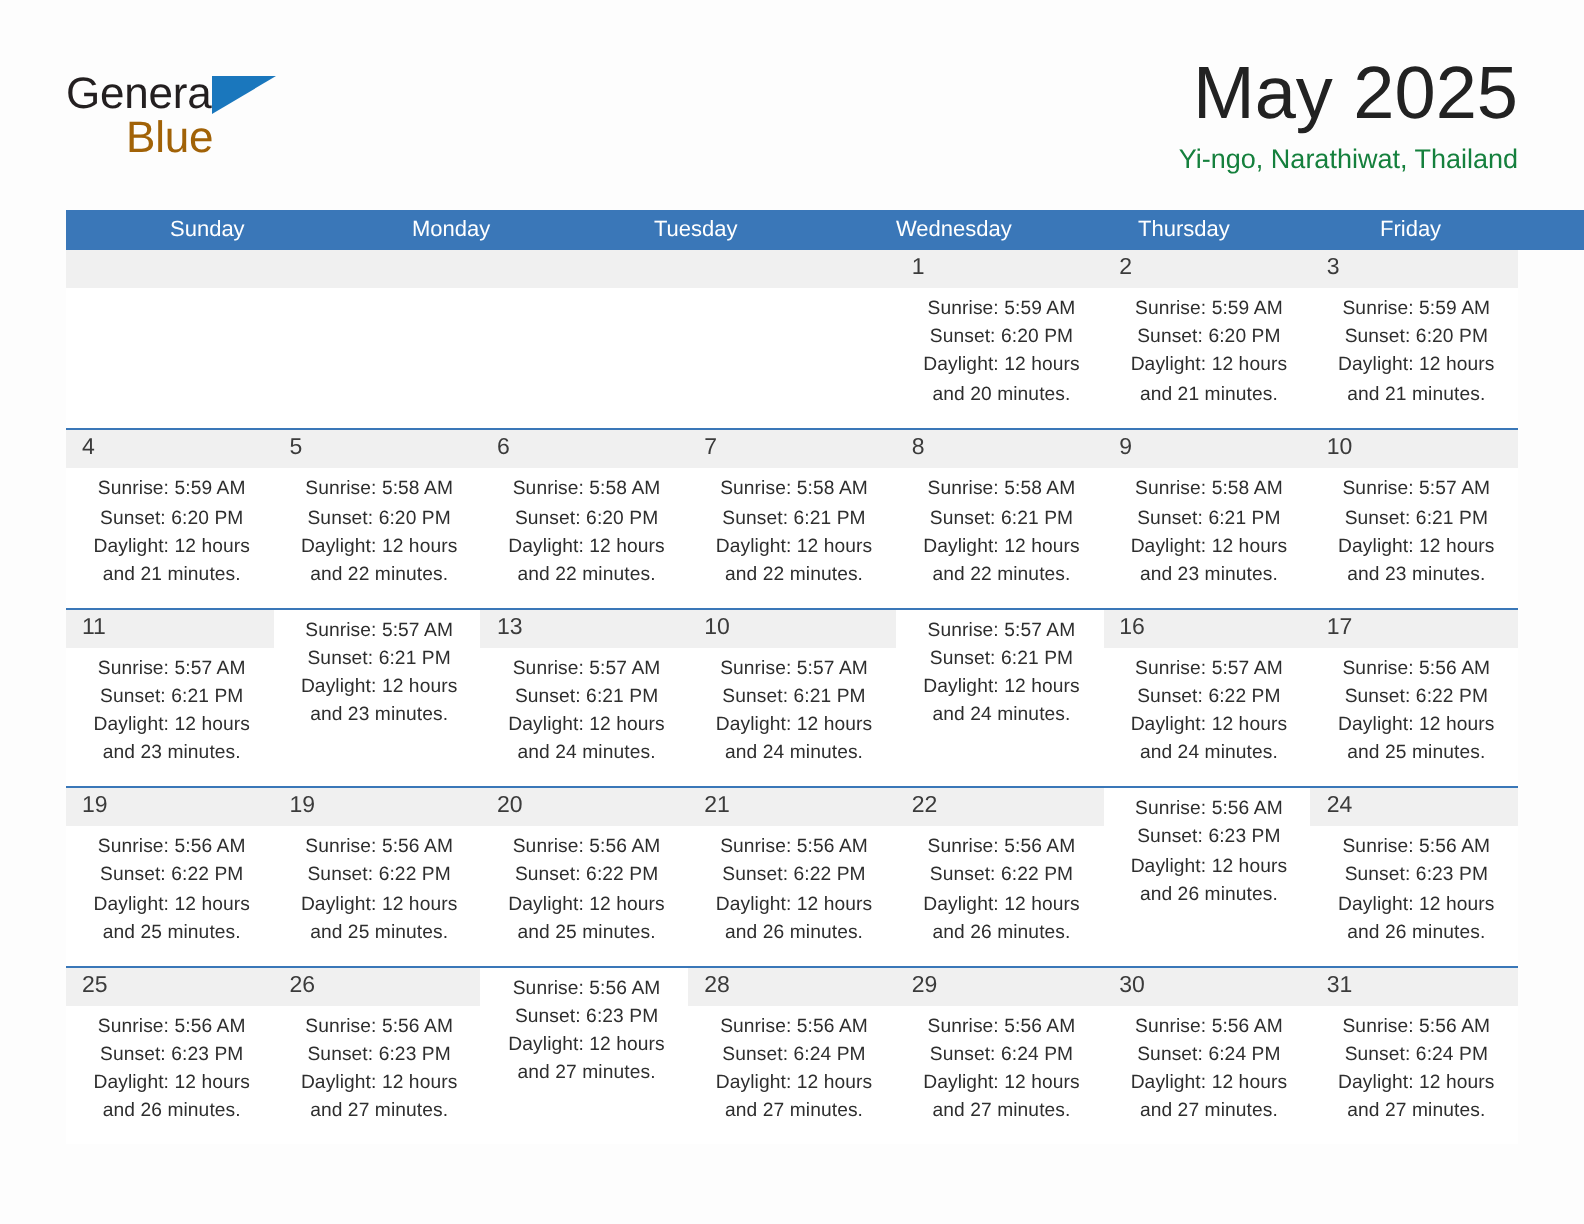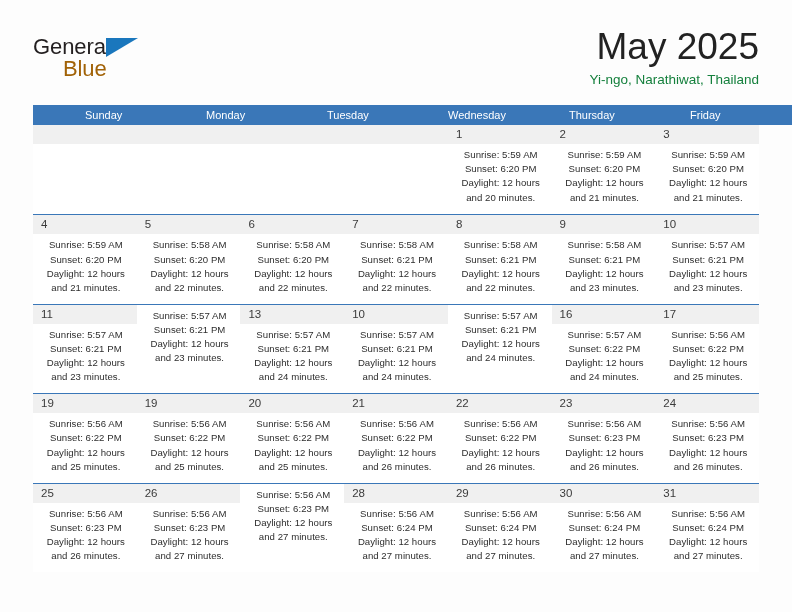--- a/index.html
+++ b/index.html
@@ -415,21 +415,20 @@
           <div class="day-cell">
             <div class="day-number-band">22</div>
             <div class="day-body">
               <div class="day-line">Sunrise: 5:56 AM</div>
               <div class="day-line">Sunset: 6:22 PM</div>
               <div class="day-line">Daylight: 12 hours</div>
               <div class="day-line">and 26 minutes.</div>
             </div>
           </div>
           <div class="day-cell">
-            <div class="day-number-band">23</div>
             <div class="day-body">
               <div class="day-line">Sunrise: 5:56 AM</div>
               <div class="day-line">Sunset: 6:23 PM</div>
               <div class="day-line">Daylight: 12 hours</div>
               <div class="day-line">and 26 minutes.</div>
             </div>
           </div>
           <div class="day-cell">
             <div class="day-number-band">24</div>
             <div class="day-body">

